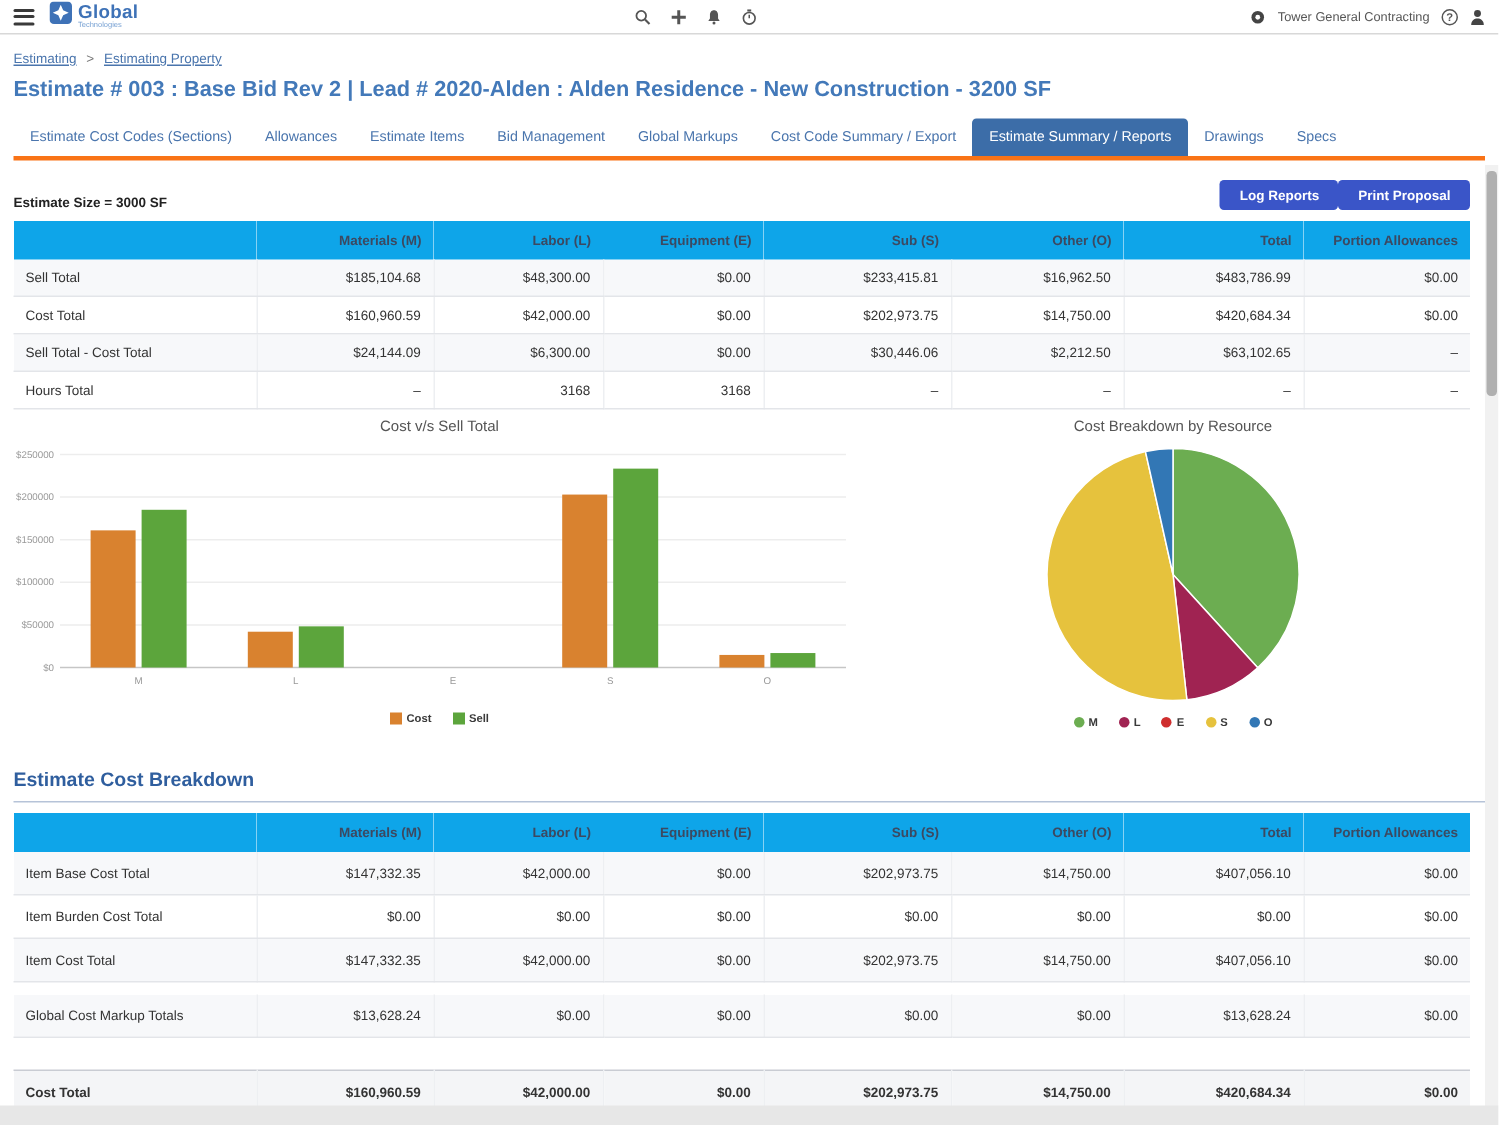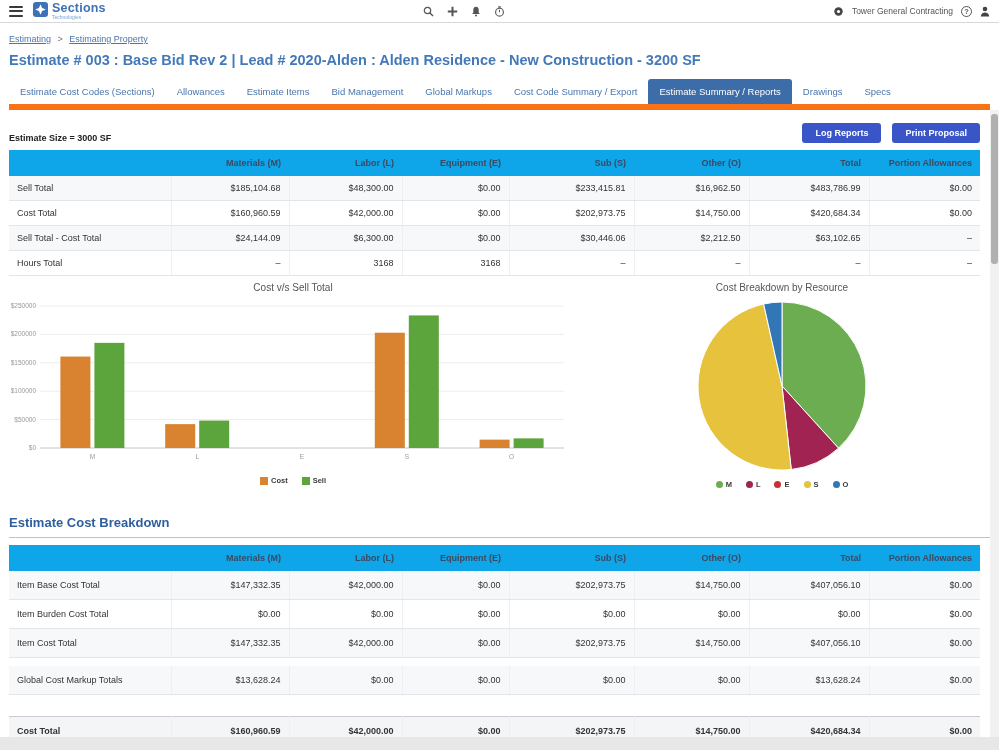--- a/index.html
+++ b/index.html
@@ -20,28 +20,28 @@
   .company-name{font-size:8.5px;color:#555}
   .help-badge{width:11px;height:11px;border:1px solid #555;border-radius:50%;font-size:7.5px;color:#555;display:inline-flex;align-items:center;justify-content:center;font-weight:bold;cursor:pointer}
 
   
   .breadcrumb{margin:11px 9px 0;font-size:9px;color:#777}
   .breadcrumb a{color:#4a75ad;text-decoration:underline;cursor:pointer}
   .breadcrumb .sep{margin:0 4px;color:#777}
   .page-title{margin:8px 9px 0;font-size:14.5px;font-weight:bold;color:#4379b9;white-space:nowrap}
 
   
-  .tabbar{margin:11px 9px 0;display:flex;align-items:flex-end;border-bottom:6px solid #f97316}
+  .tabbar{margin:11px 9px 0;display:flex;align-items:flex-end;border-bottom:3px solid #f97316}
   .tab{font-size:9.5px;color:#4a75ad;padding:7px 11px;cursor:pointer;white-space:nowrap}
   .tab.active{background:#3c6da8;color:#fff;border-radius:3px 3px 0 0}
 
   
   .subheader{margin:9px 9px 0;display:flex;align-items:flex-end;height:24px}
   .estimate-size{font-size:9px;font-weight:bold;color:#222}
-  .actions{margin-left:auto;display:flex;gap:11px;padding-right:10px}
+  .actions{margin-left:auto;display:flex;padding-right:10px}
   .btn{background:#3a55c8;color:#fff;font-size:9px;font-weight:bold;padding:5px 13px;border-radius:3px;border:none;cursor:pointer;font-family:"Liberation Sans",sans-serif}
 
   
   table{margin:7px 0 0 9px;border-collapse:collapse;width:971px;table-layout:fixed;font-size:9px}
   th{background:#0ea5e9;color:#3c4961;font-weight:bold;padding:8px 8px;text-align:right;overflow:hidden;white-space:nowrap}
   th.label-col{text-align:left}
   td{padding:7px 8px;border-bottom:1px solid #e3e5e9;border-right:1px solid #edeff2;white-space:nowrap;overflow:hidden}
   td:last-child,th:last-child{border-right:none}
   td.num{text-align:right}
   tr.shaded td{background:#f7f8fa}
@@ -80,21 +80,21 @@
       <i></i>
     </div>
   <div class="logo">
     <span>
       <svg width="15" height="15" viewBox="0 0 15 15">
           <rect width="15" height="15" rx="3" fill="#3e72b7"></rect>
           <path d="M7.5 2.2 L9.1 5.9 L12.8 7.5 L9.1 9.1 L7.5 12.8 L5.9 9.1 L2.2 7.5 L5.9 5.9 Z" fill="#fff"></path>
         </svg>
     </span>
     <span class="brand-txt">
-      <span class="brand">Sections</span>
+      <span class="brand">Global</span>
       <span class="brand-tagline">Technologies</span>
     </span>
   </div>
 
   <div class="topbar-center">
     <span class="icon-btn">
       <svg width="11" height="11" viewBox="0 0 11 11">
           <circle cx="4.5" cy="4.5" r="3.2" fill="none" stroke="#555" stroke-width="1.2"></circle>
           <line x1="7" y1="7" x2="10" y2="10" stroke="#555" stroke-width="1.4"></line>
         </svg>

